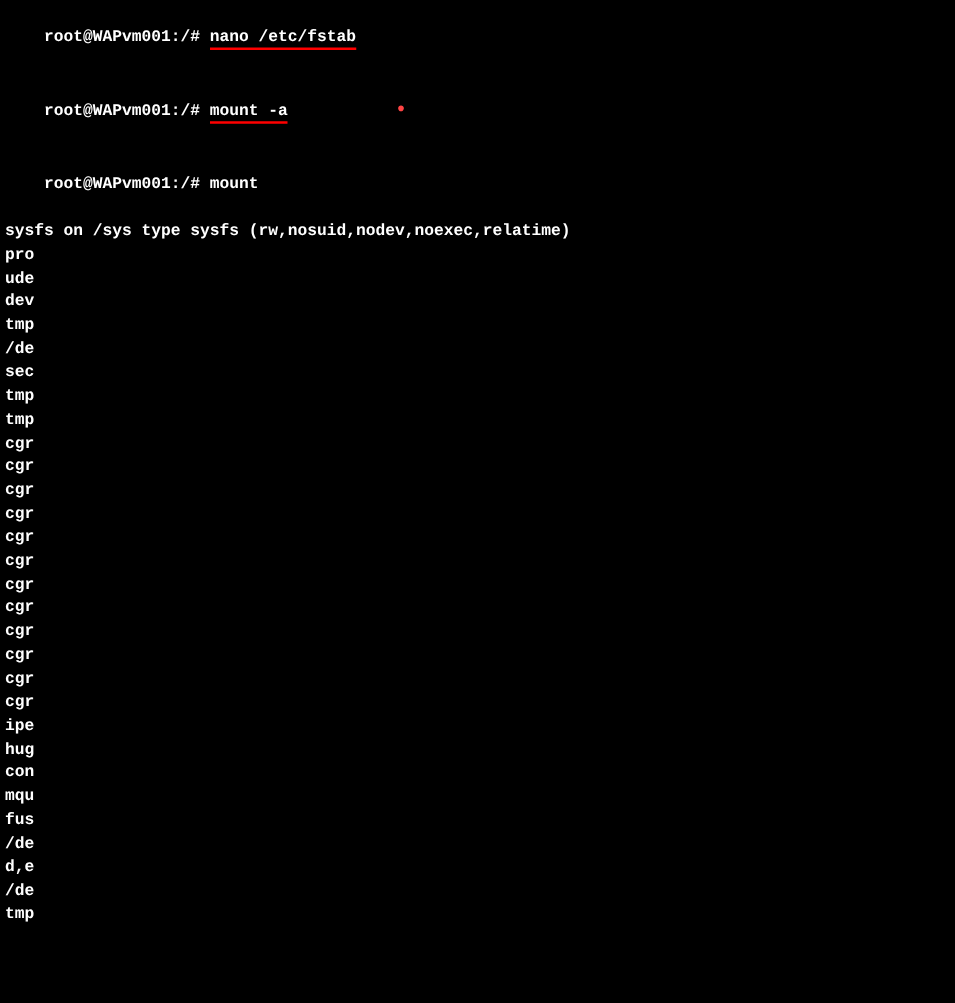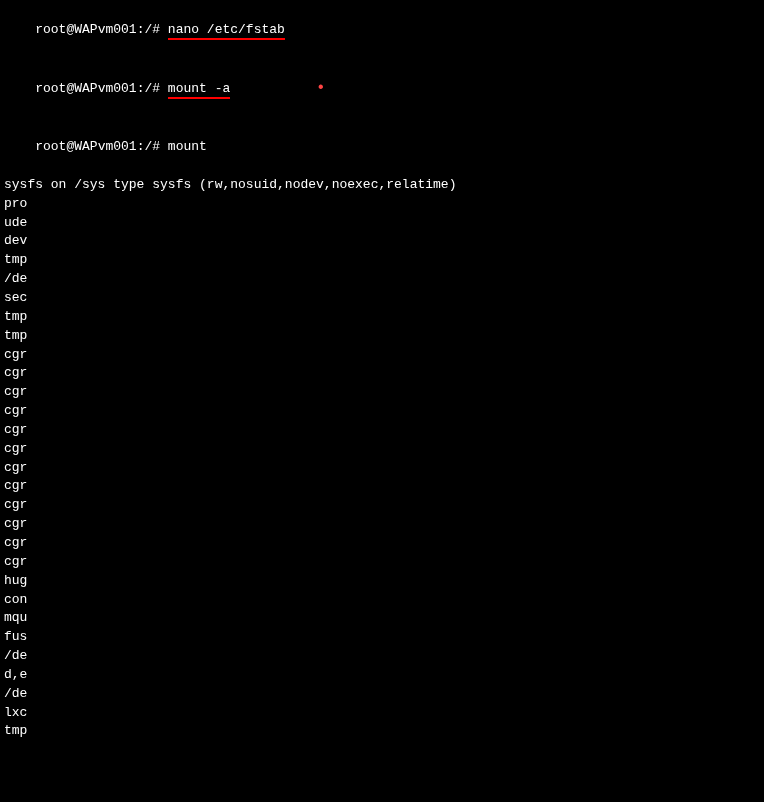--- a/index.html
+++ b/index.html
@@ -19,20 +19,21 @@
       position: relative;
     }
 
     .terminal {
       width: 764px;
       height: 802px;
       background-color: #000000;
       padding: 2px 4px;
       position: relative;
       overflow: hidden;
+      font-weight: bold;
     }
 
     .line {
       white-space: pre;
       line-height: 1.45;
       color: #ffffff;
     }
 
     
     .ru {
@@ -71,23 +72,23 @@
   <div class="line">cgr</div>
   <div class="line">cgr</div>
   <div class="line">cgr</div>
   <div class="line">cgr</div>
   <div class="line">cgr</div>
   <div class="line">cgr</div>
   <div class="line">cgr</div>
   <div class="line">cgr</div>
   <div class="line">cgr</div>
   <div class="line">cgr</div>
+  <div class="line">ipe</div>
   <div class="line">hug</div>
   <div class="line">con</div>
   <div class="line">mqu</div>
   <div class="line">fus</div>
   <div class="line">/de</div>
   <div class="line">d,e</div>
   <div class="line">/de</div>
-  <div class="line">lxc</div>
   <div class="line">tmp</div>
 
 </div>
 
 </body></html>

